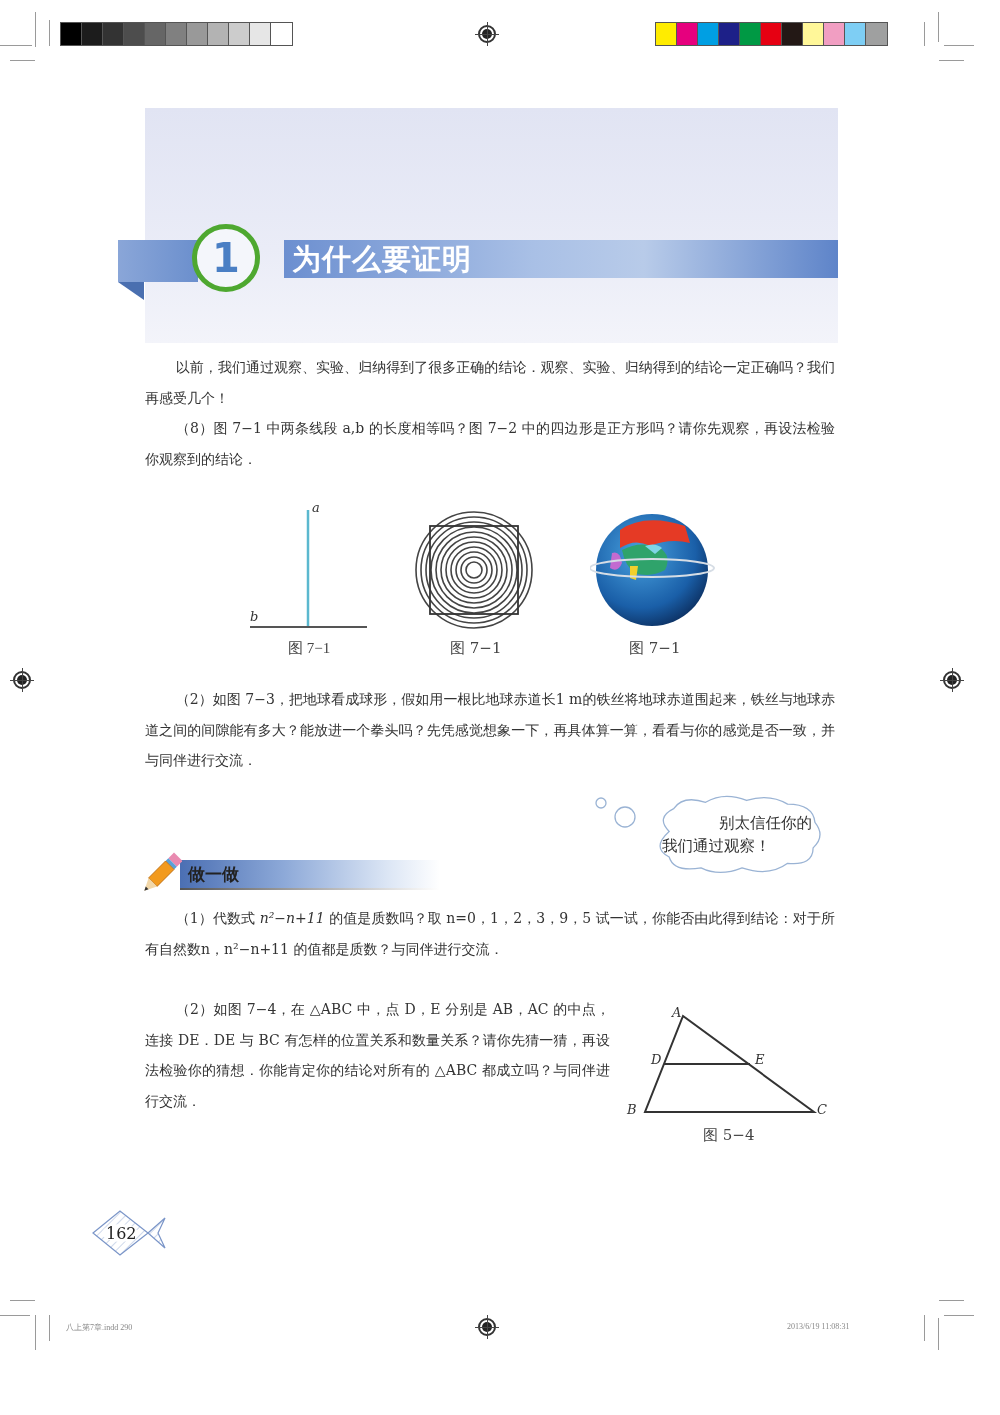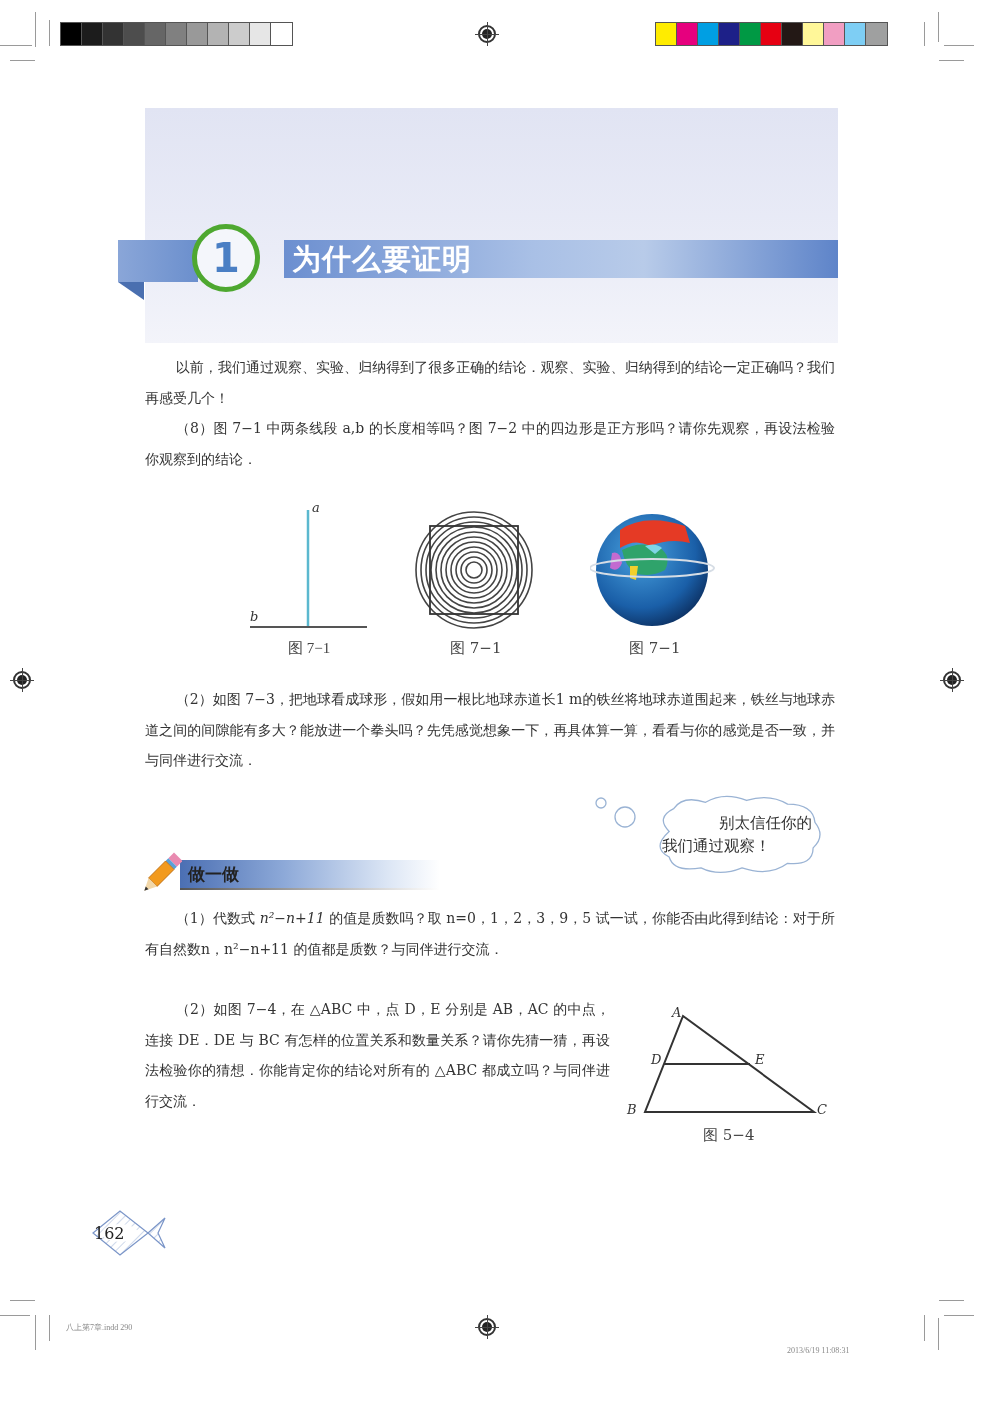--- a/index.html
+++ b/index.html
@@ -203,27 +203,27 @@
 <svg class="abs" style="left:90px;top:1208px;" width="80" height="50">
   <defs>
     <pattern id="mesh" width="6" height="6" patternUnits="userSpaceOnUse" patternTransform="rotate(45)">
       <line x1="0" y1="0" x2="0" y2="6" stroke="#9fb4d8" stroke-width="1"></line>
     </pattern>
   </defs>
   <polygon points="3,25 30,3 58,25 30,47" fill="url(#mesh)" stroke="#7a95c8" stroke-width="1.2"></polygon>
   <polygon points="58,25 75,10 68,25 75,40" fill="url(#mesh)" stroke="#7a95c8" stroke-width="1.2"></polygon>
   <ellipse cx="30" cy="25" rx="18" ry="9" fill="#ffffff"></ellipse>
 </svg>
-<div class="abs" style="left:94px;top:1224px;font-size:16px;color:#222;">162</div>
+<div class="abs" style="left:106px;top:1224px;font-size:16px;color:#222;">162</div>
 
 <div class="crop" style="left:10px;top:1300px;width:25px;height:1px;"></div>
 <div class="crop" style="left:0;top:1315px;width:30px;height:1px;"></div>
 <div class="crop" style="left:35px;top:1315px;width:1px;height:35px;"></div>
 <div class="crop" style="left:49px;top:1315px;width:1px;height:26px;"></div>
 <div class="slug" style="left:66px;top:1322px;">八上第7章.indd   290</div>
 <div class="reg" style="left:478px;top:1318px;">
     <i></i>
   </div>
-<div class="slug" style="left:787px;top:1322px;margin-top:24px;">2013/6/19   11:08:31</div>
+<div class="slug" style="left:787px;top:1322px;">2013/6/19   11:08:31</div>
 <div class="crop" style="left:924px;top:1315px;width:1px;height:26px;"></div>
 <div class="crop" style="left:938px;top:1318px;width:1px;height:32px;"></div>
 <div class="crop" style="left:944px;top:1315px;width:30px;height:1px;"></div>
 <div class="crop" style="left:939px;top:1300px;width:25px;height:1px;"></div>
 
 </body></html>

